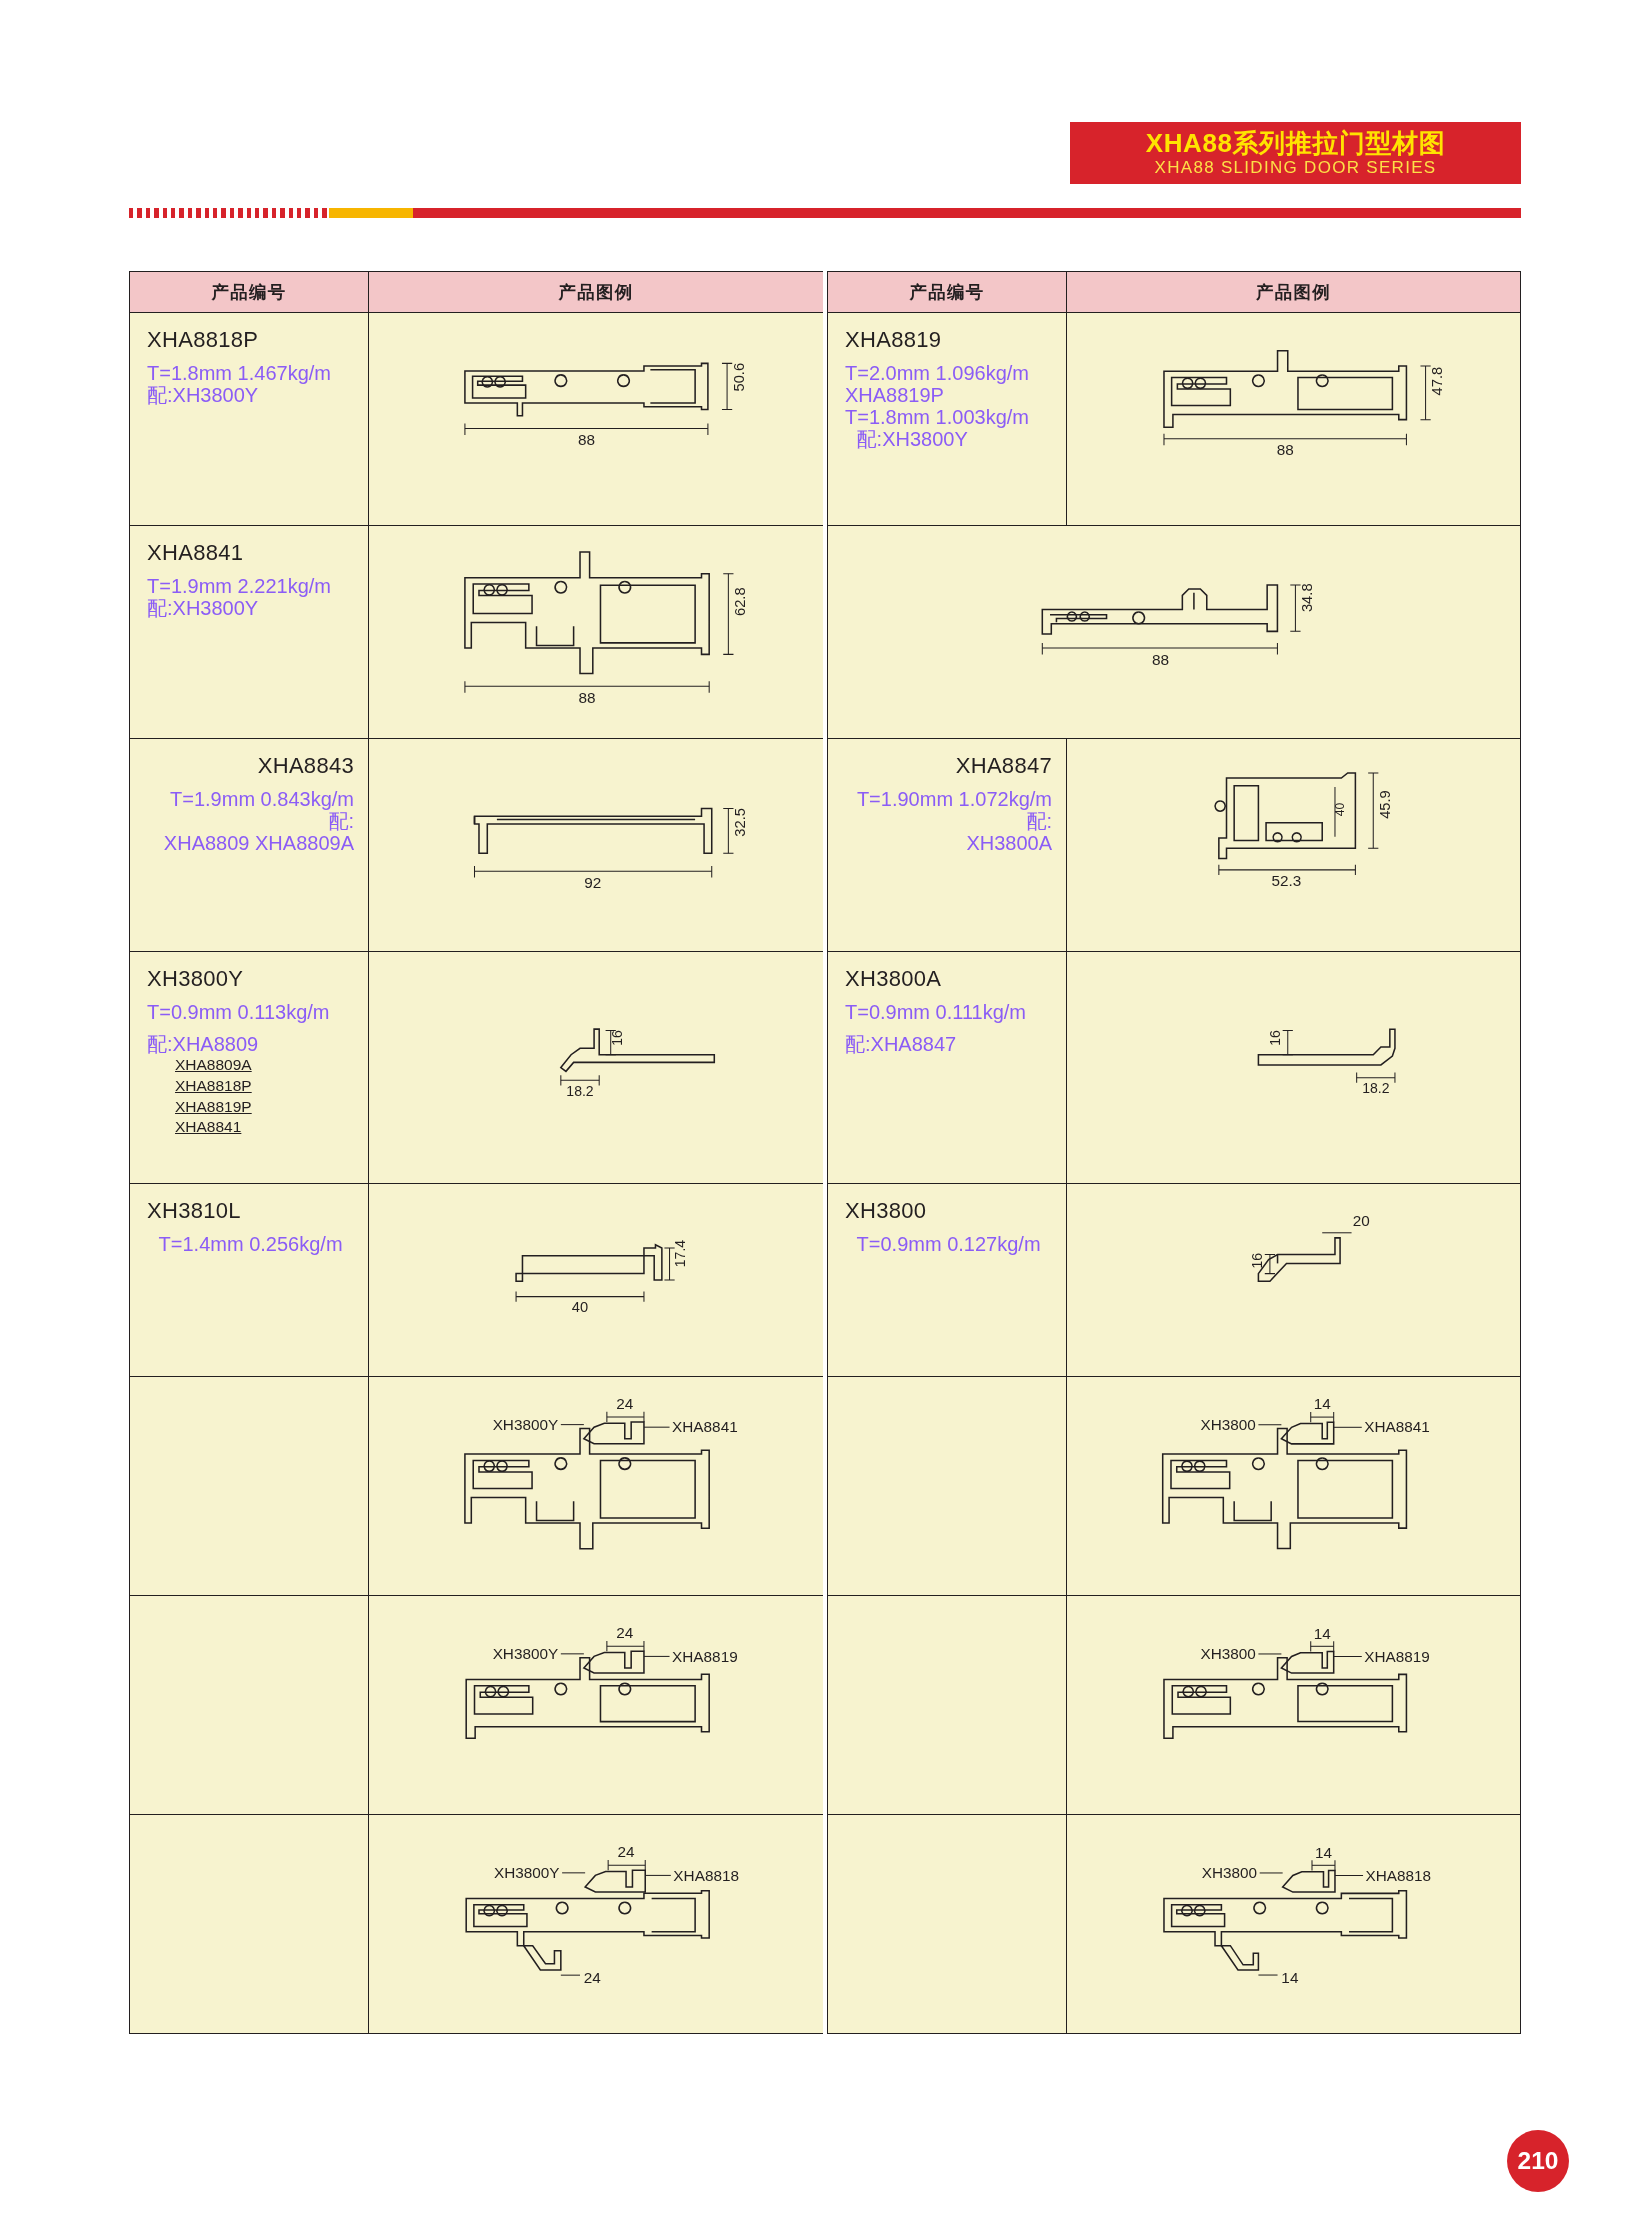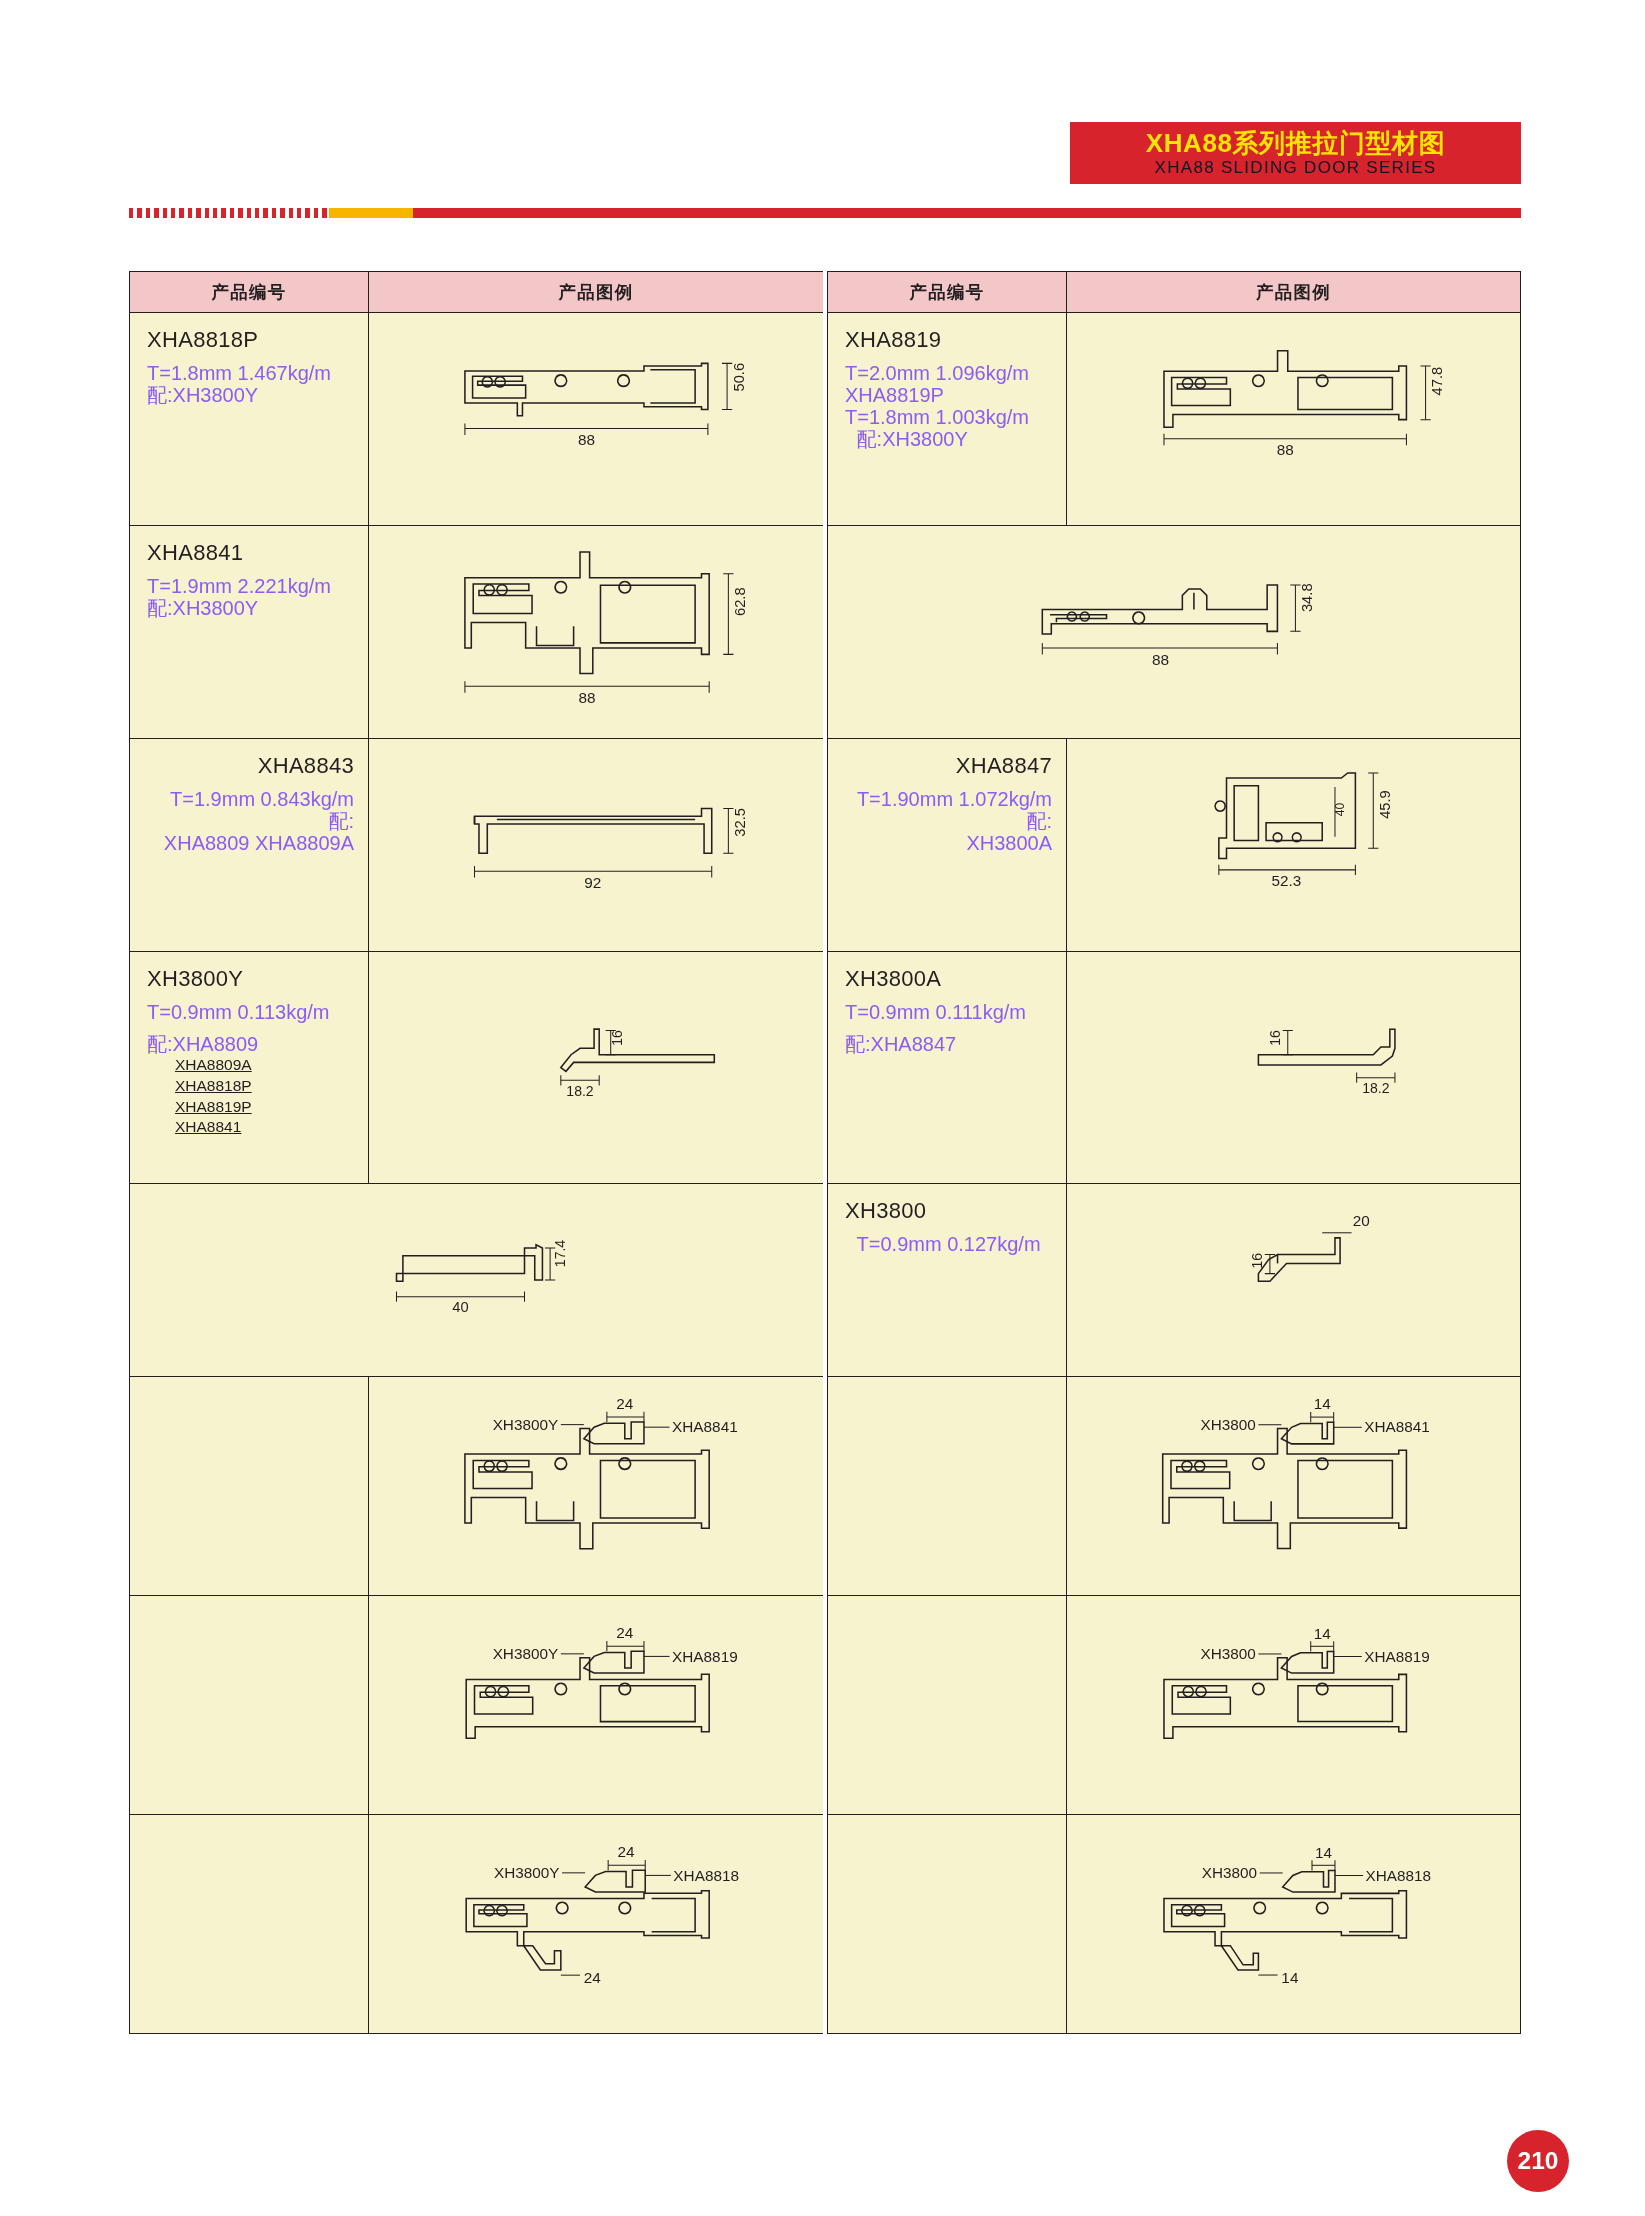--- a/index.html
+++ b/index.html
@@ -18,21 +18,21 @@
     left:1070px;top:122px;width:451px;height:62px;
     background:#d7232b;
     display:flex;flex-direction:column;align-items:center;justify-content:center;
   }
   .header-cn{
     color:#ffe400;
     font-size:26px;font-weight:bold;letter-spacing:0.6px;
     line-height:30px;
   }
   .header-en{
-    color:#0f172a;
+    color:#fde047;
     font-size:17px;letter-spacing:1.3px;line-height:20.6px;
   }
   .rule{
     position:absolute;left:129px;top:208px;width:1392px;height:10.3px;
     background:#d7232b;
   }
   .rule-yellow{
     position:absolute;left:129px;top:208px;width:284px;height:10.3px;
     background:#f7b500;
   }
@@ -233,20 +233,24 @@
               <path d="M300 200 L360 200"></path>
               <path d="M300 192 L300 208 M360 192 L360 208"></path>
             </g>
             <text x="396" y="146" font-size="22" fill="#231f20" transform="rotate(-90 396 146)">16</text>
             <text x="330" y="224" font-size="22" text-anchor="middle" fill="#231f20">18.2</text>
           </svg>
         </div>
       </div>
 
       <div class="row h5">
+        <div class="cell-code">
+          <div class="p-title">XH3810L</div>
+          <div class="p-line indent">T=1.4mm  0.256kg/m</div>
+        </div>
         <div class="cell-fig">
           <svg class="fig" viewBox="0 0 710 300">
             <g fill="none" stroke="#231f20" stroke-width="2.4">
               <path d="M230 140 L430 140 L430 100 L448 100 L448 95 L458 100 L458 150 L446 150 L446 112 L240 112 L240 152 L230 152 Z"></path>
             </g>
             <g stroke="#231f20" stroke-width="1.6" fill="none">
               <path d="M230 176 L430 176"></path>
               <path d="M230 168 L230 184 M430 168 L430 184"></path>
               <path d="M470 100 L470 150"></path>
               <path d="M462 100 L478 100 M462 150 L478 150"></path>

